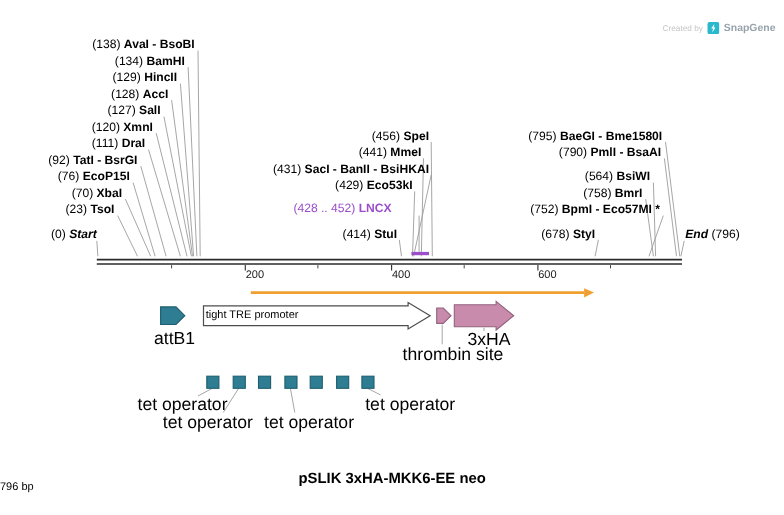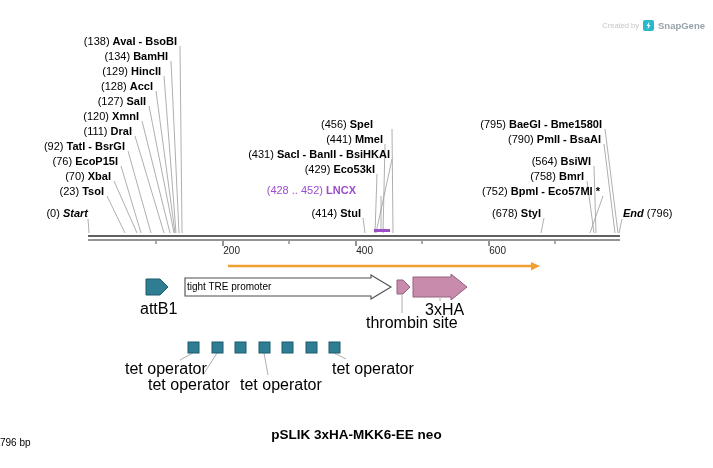--- a/index.html
+++ b/index.html
@@ -113,21 +113,21 @@
 <div class="site ra" style="top:65px;right:552px"><span class="pos">(129)</span> <span class="nm">HincII</span></div>
 <div class="site ra" style="top:80px;right:560px"><span class="pos">(128)</span> <span class="nm">AccI</span></div>
 <div class="site ra" style="top:95px;right:567px"><span class="pos">(127)</span> <span class="nm">SalI</span></div>
 <div class="site ra" style="top:110px;right:574px"><span class="pos">(120)</span> <span class="nm">XmnI</span></div>
 <div class="site ra" style="top:125px;right:581px"><span class="pos">(111)</span> <span class="nm">DraI</span></div>
 <div class="site ra" style="top:140px;right:588px"><span class="pos">(92)</span> <span class="nm">TatI - BsrGI</span></div>
 <div class="site ra" style="top:155px;right:595px"><span class="pos">(76)</span> <span class="nm">EcoP15I</span></div>
 <div class="site ra" style="top:170px;right:602px"><span class="pos">(70)</span> <span class="nm">XbaI</span></div>
 <div class="site ra" style="top:185px;right:609px"><span class="pos">(23)</span> <span class="nm">TsoI</span></div>
 
-<div class="site ra" style="top:118px;right:340px"><span class="pos">(456)</span> <span class="nm">SpeI</span></div>
+<div class="site ra" style="top:118px;right:323px"><span class="pos">(456)</span> <span class="nm">SpeI</span></div>
 <div class="site ra" style="top:133px;right:330px"><span class="pos">(441)</span> <span class="nm">MmeI</span></div>
 <div class="site ra" style="top:148px;right:323px"><span class="pos">(431)</span> <span class="nm">SacI - BanII - BsiHKAI</span></div>
 <div class="site ra" style="top:163px;right:338px"><span class="pos">(429)</span> <span class="nm">Eco53kI</span></div>
 <div class="site ra lncx" style="top:184px;right:357px"><span class="pos">(428 .. 452)</span> <span class="nm">LNCX</span></div>
 <div class="site ra" style="top:207px;right:352px"><span class="pos">(414)</span> <span class="nm">StuI</span></div>
 
 <div class="site ra" style="top:118px;right:111px"><span class="pos">(795)</span> <span class="nm">BaeGI - Bme1580I</span></div>
 <div class="site ra" style="top:133px;right:112px"><span class="pos">(790)</span> <span class="nm">PmlI - BsaAI</span></div>
 <div class="site ra" style="top:155px;right:122px"><span class="pos">(564)</span> <span class="nm">BsiWI</span></div>
 <div class="site ra" style="top:170px;right:129px"><span class="pos">(758)</span> <span class="nm">BmrI</span></div>

